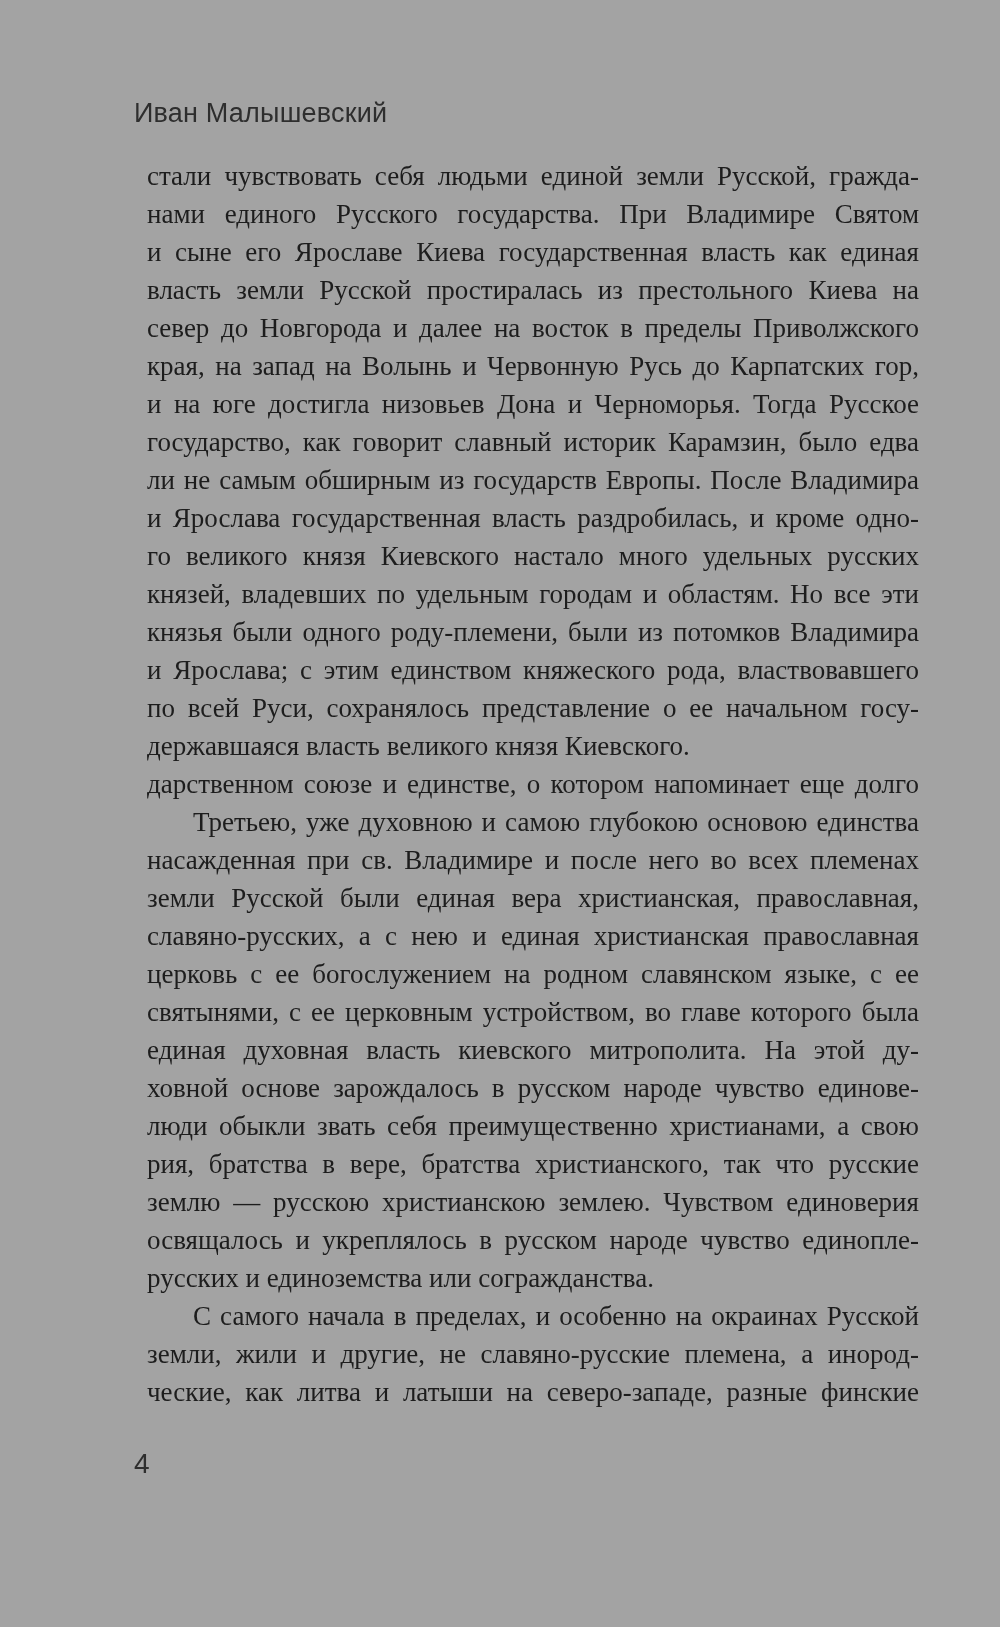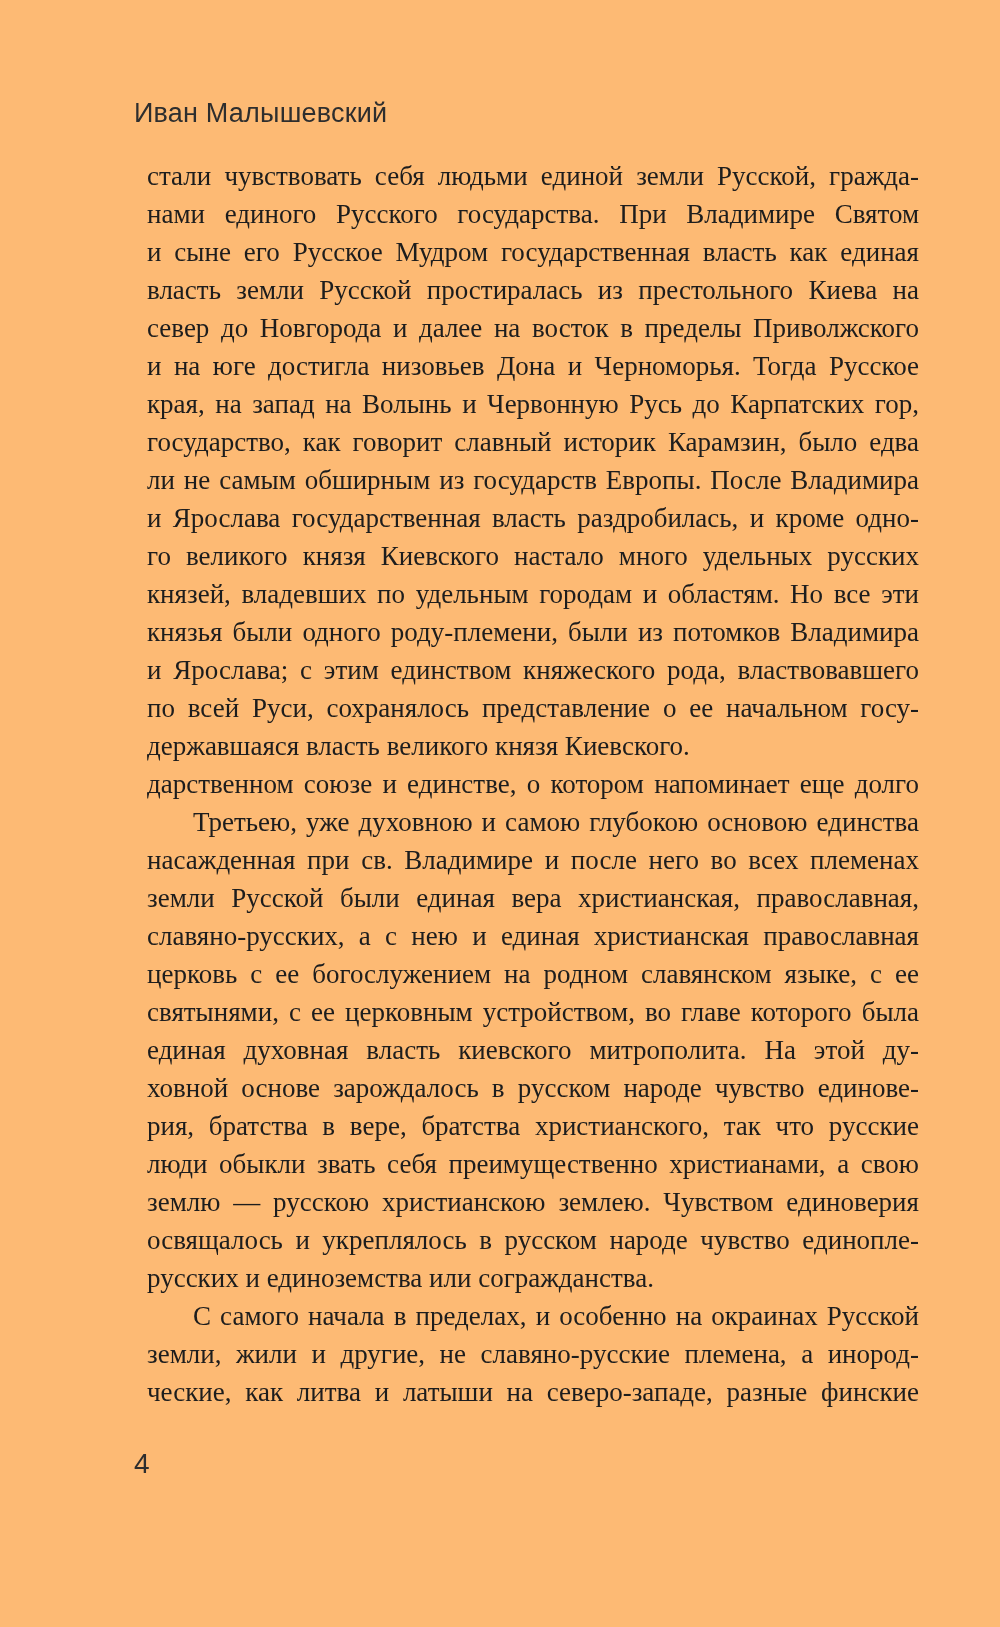--- a/index.html
+++ b/index.html
@@ -5,21 +5,21 @@
   html, body {
     margin: 0;
     padding: 0;
     background: #e9e9e9;
   }
   .page {
     position: relative;
     width: 1000px;
     height: 1627px;
     margin: 0 auto;
-    background: #fdba74;
+    background: #a3a3a3;
     color: #1f1f1f;
     overflow: hidden;
   }
   .running-header {
     position: absolute;
     left: 134px;
     top: 96px;
     font-family: "Liberation Sans", "DejaVu Sans", sans-serif;
     font-size: 27px;
     line-height: 34px;
@@ -58,45 +58,45 @@
 </style>
 </head>
 <body>
 
 <div class="page">
   <div class="running-header">Иван Малышевский</div>
 
   <div class="text-block">
       <div class="line">стали чувствовать себя людьми единой земли Русской, гражда-</div>
       <div class="line">нами единого Русского государства. При Владимире Святом</div>
-      <div class="line">и сыне его Русское Мудром государственная власть как единая</div>
+      <div class="line">и сыне его Ярославе Киева государственная власть как единая</div>
       <div class="line">власть земли Русской простиралась из престольного Киева на</div>
       <div class="line">север до Новгорода и далее на восток в пределы Приволжского</div>
+      <div class="line">края, на запад на Волынь и Червонную Русь до Карпатских гор,</div>
       <div class="line">и на юге достигла низовьев Дона и Черноморья. Тогда Русское</div>
-      <div class="line">края, на запад на Волынь и Червонную Русь до Карпатских гор,</div>
       <div class="line">государство, как говорит славный историк Карамзин, было едва</div>
       <div class="line">ли не самым обширным из государств Европы. После Владимира</div>
       <div class="line">и Ярослава государственная власть раздробилась, и кроме одно-</div>
       <div class="line">го великого князя Киевского настало много удельных русских</div>
       <div class="line">князей, владевших по удельным городам и областям. Но все эти</div>
       <div class="line">князья были одного роду-племени, были из потомков Владимира</div>
       <div class="line">и Ярослава; с этим единством княжеского рода, властвовавшего</div>
       <div class="line">по всей Руси, сохранялось представление о ее начальном госу-</div>
       <div class="line last">державшаяся власть великого князя Киевского.</div>
       <div class="line">дарственном союзе и единстве, о котором напоминает еще долго</div>
       <div class="line indent">Третьею, уже духовною и самою глубокою основою единства</div>
       <div class="line">насажденная при св. Владимире и после него во всех племенах</div>
       <div class="line">земли Русской были единая вера христианская, православная,</div>
       <div class="line">славяно-русских, а с нею и единая христианская православная</div>
       <div class="line">церковь с ее богослужением на родном славянском языке, с ее</div>
       <div class="line">святынями, с ее церковным устройством, во главе которого была</div>
       <div class="line">единая духовная власть киевского митрополита. На этой ду-</div>
       <div class="line">ховной основе зарождалось в русском народе чувство единове-</div>
+      <div class="line">люди обыкли звать себя преимущественно христианами, а свою</div>
       <div class="line">рия, братства в вере, братства христианского, так что русские</div>
-      <div class="line">люди обыкли звать себя преимущественно христианами, а свою</div>
       <div class="line">землю — русскою христианскою землею. Чувством единоверия</div>
       <div class="line">освящалось и укреплялось в русском народе чувство единопле-</div>
       <div class="line last">русских и единоземства или согражданства.</div>
       <div class="line indent">С самого начала в пределах, и особенно на окраинах Русской</div>
       <div class="line">земли, жили и другие, не славяно-русские племена, а инород-</div>
       <div class="line">ческие, как литва и латыши на северо-западе, разные финские</div>
     </div>
 
   <div class="page-number">4</div>
 </div>

